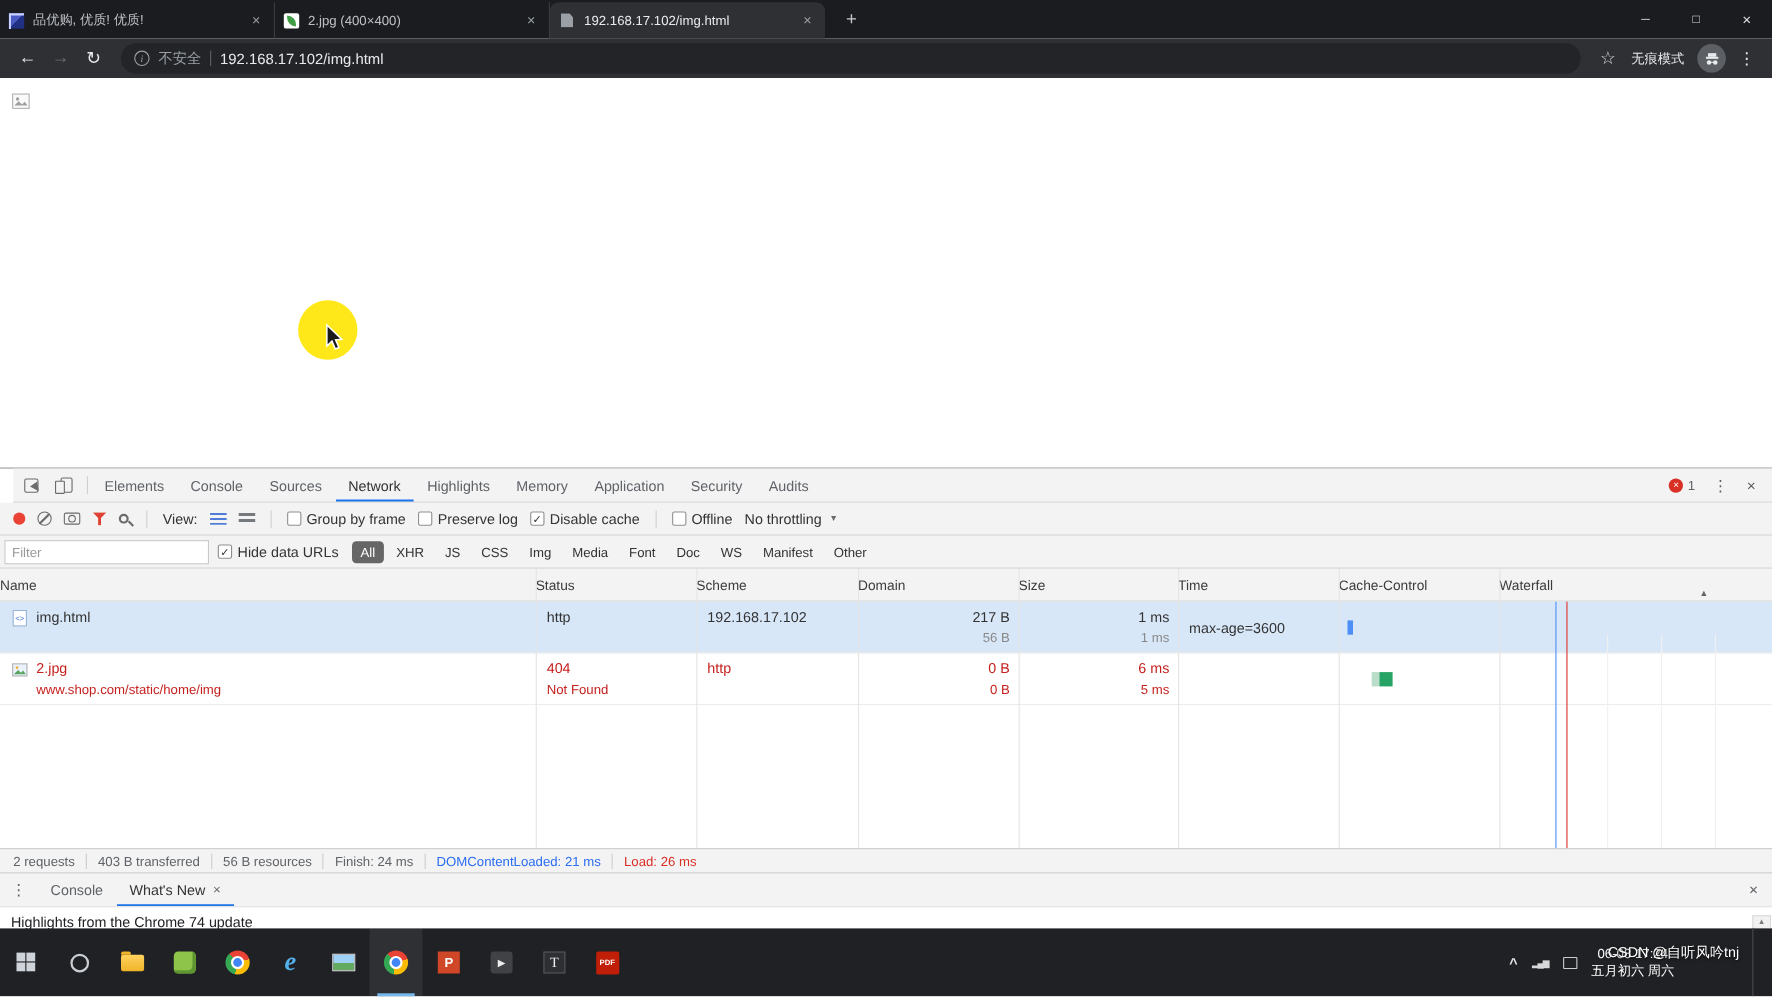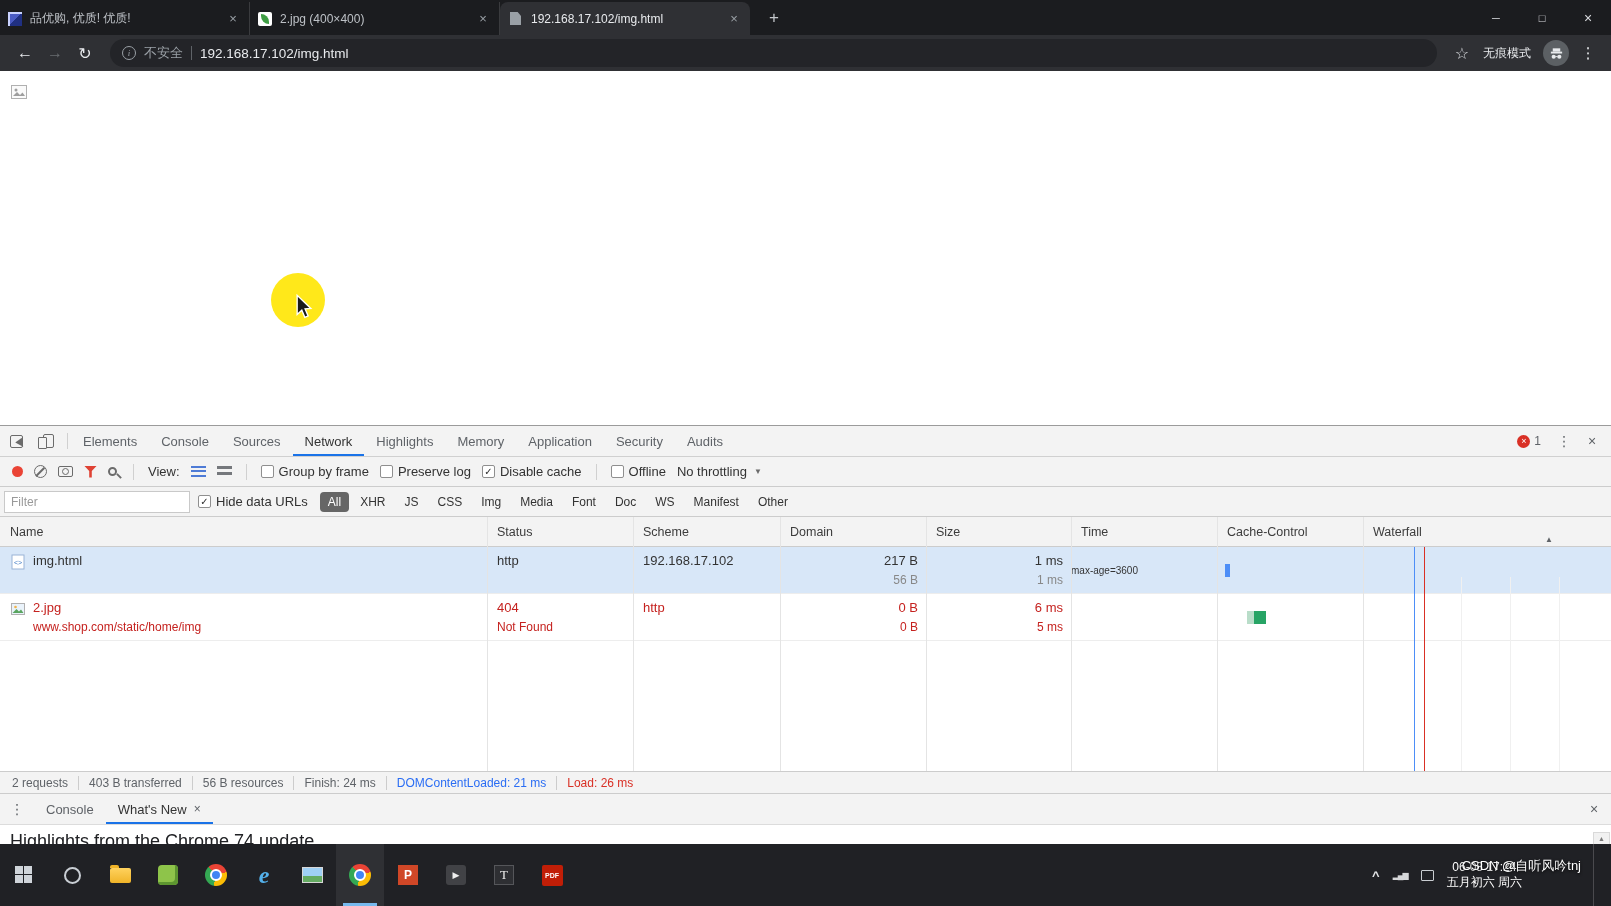--- a/index.html
+++ b/index.html
@@ -36,21 +36,21 @@
   .kebab{color:#e8eaed;font-size:15px;width:26px;text-align:center}
 
   
   .page{position:absolute;left:0;top:71px;width:100%;height:354px;background:#fff}
   .broken-img{position:absolute;left:10px;top:12px}
   .highlight{position:absolute;left:271px;top:202px;width:54px;height:54px;border-radius:50%;background:#ffe81a}
   .cursor{position:absolute;left:293px;top:223px}
 
   
   .devtools{position:absolute;left:0;top:425px;width:100%;height:419px;background:#fff;border-top:1px solid #9b9b9b;color:#333}
-  .dt-tabs{position:absolute;top:0;left:0;right:0;height:31px;background:#f3f3f3;border-bottom:1px solid #d0d0d0;display:flex;align-items:stretch}
+  .dt-tabs{position:absolute;top:0;left:12px;right:0;height:31px;background:#f3f3f3;border-bottom:1px solid #d0d0d0;display:flex;align-items:stretch}
   .dt-iconbtn{width:32px;display:flex;align-items:center;justify-content:center}
   .inspect-ic{width:13px;height:13px;border:1.5px solid #6b6b6b;border-radius:2px;position:relative}
   .inspect-ic::after{content:"";position:absolute;right:-4px;bottom:-4px;width:0;height:0;border:4px solid transparent;border-top:8px solid #6b6b6b;transform:rotate(-35deg)}
   .device-ic{width:11px;height:14px;border:1.5px solid #6b6b6b;border-radius:2px;position:relative}
   .device-ic::after{content:"";position:absolute;left:-6px;bottom:-2px;width:7px;height:10px;background:#f3f3f3;border:1.5px solid #6b6b6b;border-radius:1px}
   .dt-sep{width:1px;background:#d0d0d0;margin:7px 3px}
   .dt-tab{padding:0 12px;display:flex;align-items:center;font-size:13px;color:#5f6368}
   .dt-tab.active{color:#333;box-shadow:inset 0 -2px 0 #1a73e8}
   .dt-tabs-right{margin-left:auto;display:flex;align-items:center;gap:2px;padding-right:6px}
   .err-badge{display:flex;align-items:center;gap:4px;margin-right:8px}
@@ -78,54 +78,54 @@
   .dt-filter{position:absolute;top:61px;left:0;right:0;height:30px;background:#f3f3f3;border-bottom:1px solid #ccc;display:flex;align-items:center;gap:8px;padding-left:4px;font-size:13px}
   .filter-input{width:186px;height:22px;border:1px solid #c9c9c9;background:#fff;font-size:12px;padding:0 6px;font-family:inherit;color:#333}
   .filter-input::placeholder{color:#999}
   .pills{display:flex;align-items:center;gap:3px;margin-left:4px}
   .pill{font-size:12px;color:#333;padding:3px 8px;border-radius:4px}
   .pill.active{background:#666;color:#fff}
 
   .dt-table{position:absolute;top:91px;left:0;right:0;height:254px}
   .grid8{display:grid;grid-template-columns:487px 146px 147px 146px 145px 146px 146px auto}
   .nt-header{height:30px;background:#f3f3f3;border-bottom:1px solid #ccc;align-items:center;font-size:12.5px;color:#3c3c3c}
-  .hcell{padding-left:10px;position:relative}
+  .hcell{position:relative}
   .sort-arrow{position:absolute;right:58px;top:10px;font-size:8px;color:#5f6368}
   .nt-body{position:relative;height:224px;background:#fff}
   .nt-row{height:47px;border-bottom:1px solid #ededed}
   .nt-row.selected{background:#d8e7f8}
   .cell{padding:4px 0 0 10px;overflow:hidden}
   .l1{font-size:13px;line-height:20px;color:#333;white-space:nowrap}
   .l2{font-size:12px;line-height:18px;color:#888;white-space:nowrap}
   .err .l1,.err .l2{color:#c5221f}
   .num{text-align:right;padding-right:8px;padding-left:0}
   .namecell{display:flex;gap:7px}
   .file-icon{width:16px;height:16px;flex:none;margin-top:3px}
-  .cachecell{display:flex;align-items:center;font-size:10px;color:#333}
+  .cachecell{display:flex;align-items:center;padding-left:10px;font-size:13px;color:#333}
   .wf{position:relative}
   .wf-bar{position:absolute;top:17px;height:13px}
   .colline{position:absolute;top:0;bottom:0;width:1px;background:#e4e4e4;z-index:3}
   .mline{position:absolute;top:30px;bottom:0;width:1px;z-index:3}
   .gridline{position:absolute;top:30px;bottom:0;width:1px;background:#f0f0f0;z-index:2}
 
   .dt-summary{position:absolute;top:345px;left:0;right:0;height:22px;background:#f3f3f3;border-top:1px solid #ccc;display:flex;align-items:center;font-size:12px;color:#5f6368}
   .sum-item{padding:0 10px;border-right:1px solid #ccc;white-space:nowrap}
   .sum-item:first-child{padding-left:12px}
   .sum-item:last-child{border-right:none}
   .sum-dcl{color:#2a6df4}
   .sum-load{color:#d93025}
 
   .drawer-tabs{position:absolute;top:367px;left:0;right:0;height:32px;background:#f3f3f3;border-top:1px solid #ccc;border-bottom:1px solid #dcdcdc;display:flex;align-items:stretch}
   .drw-kebab{width:34px;display:flex;align-items:center;justify-content:center;color:#5f6368;font-size:14px}
   .drw-tab{padding:0 12px;display:flex;align-items:center;gap:7px;font-size:13px;color:#5f6368}
   .drw-tab.active{color:#333;box-shadow:inset 0 -2px 0 #1a73e8}
   .drw-x{font-size:12px;color:#5f6368}
   .drawer-close{margin-left:auto;width:34px;display:flex;align-items:center;justify-content:center;color:#5f6368;font-size:14px}
   .drawer-content{position:absolute;top:399px;left:0;right:0;height:20px;background:#fff;overflow:hidden}
-  .drawer-heading{font-size:18px;color:#202124;padding:6px 0 0 10px}
+  .drawer-heading{font-size:13px;color:#202124;padding:6px 0 0 10px}
   .scroll-up{position:absolute;right:1px;top:7px;width:17px;height:13px;background:#f1f1f1;border:1px solid #d9d9d9;color:#7a7a7a;font-size:7px;display:flex;align-items:center;justify-content:center}
 
   
   .taskbar{position:absolute;left:0;top:844px;width:100%;height:62px;background:#202125;display:flex;align-items:center}
   .tb-btn{width:48px;height:62px;display:flex;align-items:center;justify-content:center;position:relative;flex:none}
   .tb-btn.active{background:rgba(255,255,255,.07)}
   .tb-btn.active::after{content:"";position:absolute;left:7px;right:7px;bottom:0;height:3px;background:#76b9ed}
   .winlogo{width:18px;height:18px;display:grid;grid-template-columns:8px 8px;grid-template-rows:8px 8px;gap:1px}
   .winlogo i{background:#cfd4da}
   .ring{width:17px;height:17px;border:2px solid #c9ced4;border-radius:50%}

